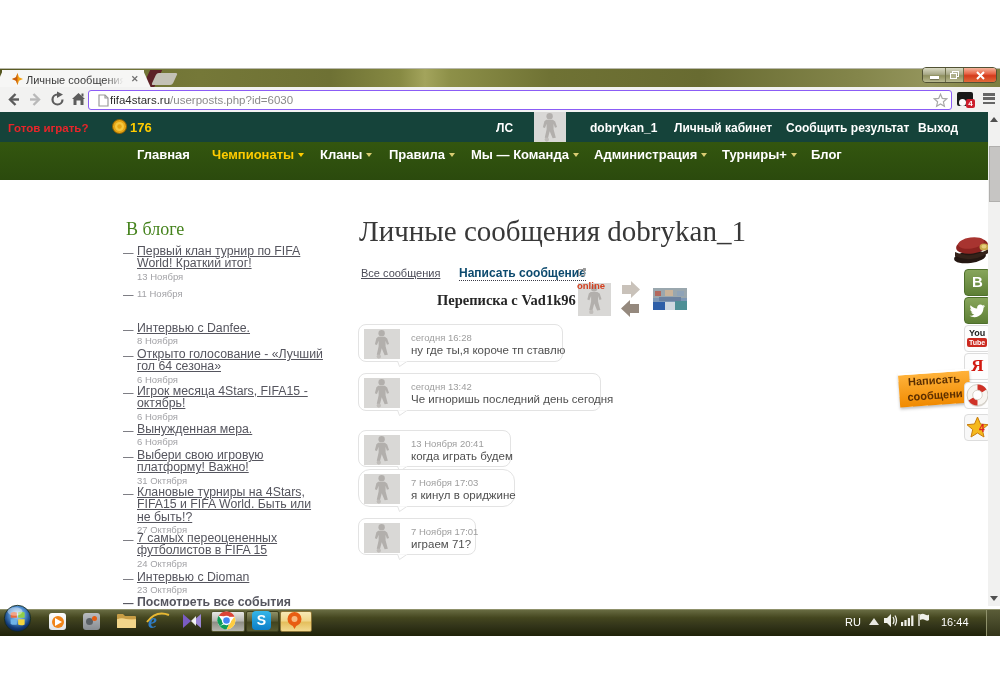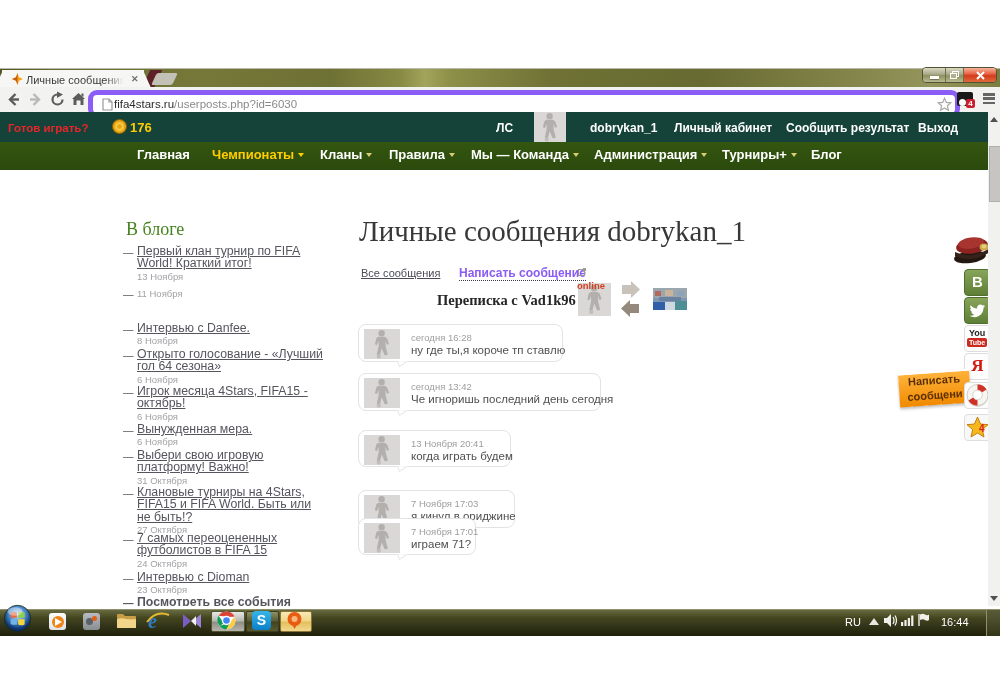--- a/index.html
+++ b/index.html
@@ -22,46 +22,46 @@
 
   
   #winbtns{position:absolute;left:922px;top:67px;width:73px;height:14px;border-radius:4px;border:1px solid #515234;box-shadow:inset 0 0 0 1px rgba(255,255,255,.45);overflow:hidden;}
   #wmin{position:absolute;left:0;top:0;width:22px;height:14px;background:linear-gradient(#d9d9c2,#a8a989 45%,#8f905f 55%,#b9ba90);}
   #wmax{position:absolute;left:22px;top:0;width:17px;height:14px;background:linear-gradient(#d9d9c2,#a8a989 45%,#8f905f 55%,#b9ba90);border-left:1px solid #6e6f4a;}
   #wclose{position:absolute;left:40px;top:0;width:33px;height:14px;background:linear-gradient(#f6b39a,#e8674a 40%,#d43b1c 55%,#e06a3a);border-left:1px solid #6e6f4a;}
 
   
   #toolbar{position:absolute;left:0;top:87px;width:1000px;height:25px;background:#f2f2f1;border-bottom:1px solid #d5d5d5;}
   .tbico{position:absolute;top:0;}
-  #omni{position:absolute;left:88px;top:3px;width:862px;height:18px;background:#fff;border:5px solid #8b5cf6;border-radius:9px;}
+  #omni{position:absolute;left:88px;top:3px;width:862px;height:18px;background:#fff;border:1px solid #8b5cf6;border-radius:3px;}
   #urltxt{position:absolute;left:21px;top:3px;font-size:11.5px;color:#2d2d2d;white-space:nowrap;}
   #urltxt span{color:#8a8a8a;}
 
   
   #site{position:absolute;left:0;top:112px;width:988px;height:494px;background:#fff;overflow:hidden;padding-left:32px;}
   #topbar{position:absolute;left:0;top:0;width:988px;height:30px;background:#15433a;}
   .tbw{position:absolute;top:9px;font-size:12px;font-weight:bold;color:#fff;white-space:nowrap;}
   #ready{position:absolute;left:8px;top:10px;font-size:11.5px;font-weight:bold;color:#e8252a;}
   #coins{position:absolute;left:130px;top:8px;font-size:13px;font-weight:bold;color:#fc0;}
-  #navbar{position:absolute;left:0;top:30px;width:988px;height:28px;background:linear-gradient(#33560f,#2b4a0d);}
+  #navbar{position:absolute;left:0;top:30px;width:988px;height:38px;background:linear-gradient(#33560f,#2b4a0d);}
   .nv{position:absolute;top:5px;font-size:13px;font-weight:bold;color:#fff;white-space:nowrap;}
   .car{display:inline-block;width:0;height:0;border-left:3.5px solid transparent;border-right:3.5px solid transparent;border-top:4px solid #d9cd72;margin-left:4px;vertical-align:2px;}
 
   
   #vbloge{position:absolute;left:126px;top:107px;font-family:"Liberation Serif",serif;font-size:18px;color:#45831d;}
   .bi{position:absolute;left:123px;width:200px;font-size:12.3px;line-height:12.3px;}
   .bi .dash{position:absolute;left:0;top:1px;color:#55555e;font-size:10.5px;}
   .bi a{color:#55555e;text-decoration:underline;}
   .bi .txt{margin-left:14px;}
   .bi .dt{margin-left:14px;margin-top:2px;font-size:9.5px;line-height:10px;color:#a2a2a6;}
 
   
   #h1t{position:absolute;left:359px;top:103px;font-family:"Liberation Serif",serif;font-size:29px;color:#383838;white-space:nowrap;}
   #allmsg{position:absolute;left:361px;top:155px;font-size:11px;color:#4c4c58;text-decoration:underline;}
-  #writemsg{position:absolute;left:459px;top:154px;font-size:12px;font-weight:bold;color:#8b5cf6;border-bottom:1px dotted #3a3a46;}
+  #writemsg{position:absolute;left:459px;top:154px;font-size:12px;font-weight:bold;color:#0c4a6e;border-bottom:1px dotted #3a3a46;}
   #convttl{position:absolute;left:437px;top:180px;font-family:"Liberation Serif",serif;font-size:14.5px;font-weight:bold;color:#262626;}
   #online{position:absolute;left:577px;top:168px;font-size:9.5px;font-weight:bold;color:#d34020;z-index:6;}
 
   .ava{position:absolute;background:#d9d8d6;overflow:hidden;}
 
   .msg{position:absolute;left:358px;background:#fff;border:1px solid #e3e3e3;border-radius:8px;}
   .msg .mava{position:absolute;left:5px;top:4px;width:36px;height:30px;background:#d9d8d6;overflow:hidden;}
   .msg .mdt{position:absolute;left:52px;top:7px;font-size:9.5px;color:#9d9d9d;white-space:nowrap;}
   .msg .mtx{position:absolute;left:52px;top:19px;font-size:11.5px;color:#4f4f4f;white-space:nowrap;}
   .tail{position:absolute;left:38px;bottom:-6px;width:11px;height:6px;}
@@ -301,21 +301,21 @@
       <div class="mava"><svg width="36" height="30" viewBox="0 0 38 32">
             <use href="#player"></use>
           </svg></div>
         <div class="mdt">13 Ноября 20:41</div>
         <div class="mtx">когда играть будем</div>
       <svg class="tail" width="11" height="6" viewBox="0 0 11 6">
           <path d="M0.5 0 L10.5 0 L2.5 5.5 Z" fill="#fff" stroke="#e3e3e3" stroke-width="1"></path>
           <rect x="1" y="-0.5" width="9" height="1" fill="#fff"></rect>
         </svg>
     </div>
-    <div class="msg" style="top:378px;width:155px;height:36px;">
+    <div class="msg" style="top:357px;width:155px;height:36px;border-radius:12px;">
       <div class="mava"><svg width="36" height="30" viewBox="0 0 38 32">
             <use href="#player"></use>
           </svg></div>
         <div class="mdt">7 Ноября 17:03</div>
         <div class="mtx">я кинул в ориджине</div>
       <svg class="tail" width="11" height="6" viewBox="0 0 11 6">
           <path d="M0.5 0 L10.5 0 L2.5 5.5 Z" fill="#fff" stroke="#e3e3e3" stroke-width="1"></path>
           <rect x="1" y="-0.5" width="9" height="1" fill="#fff"></rect>
         </svg>
     </div>

